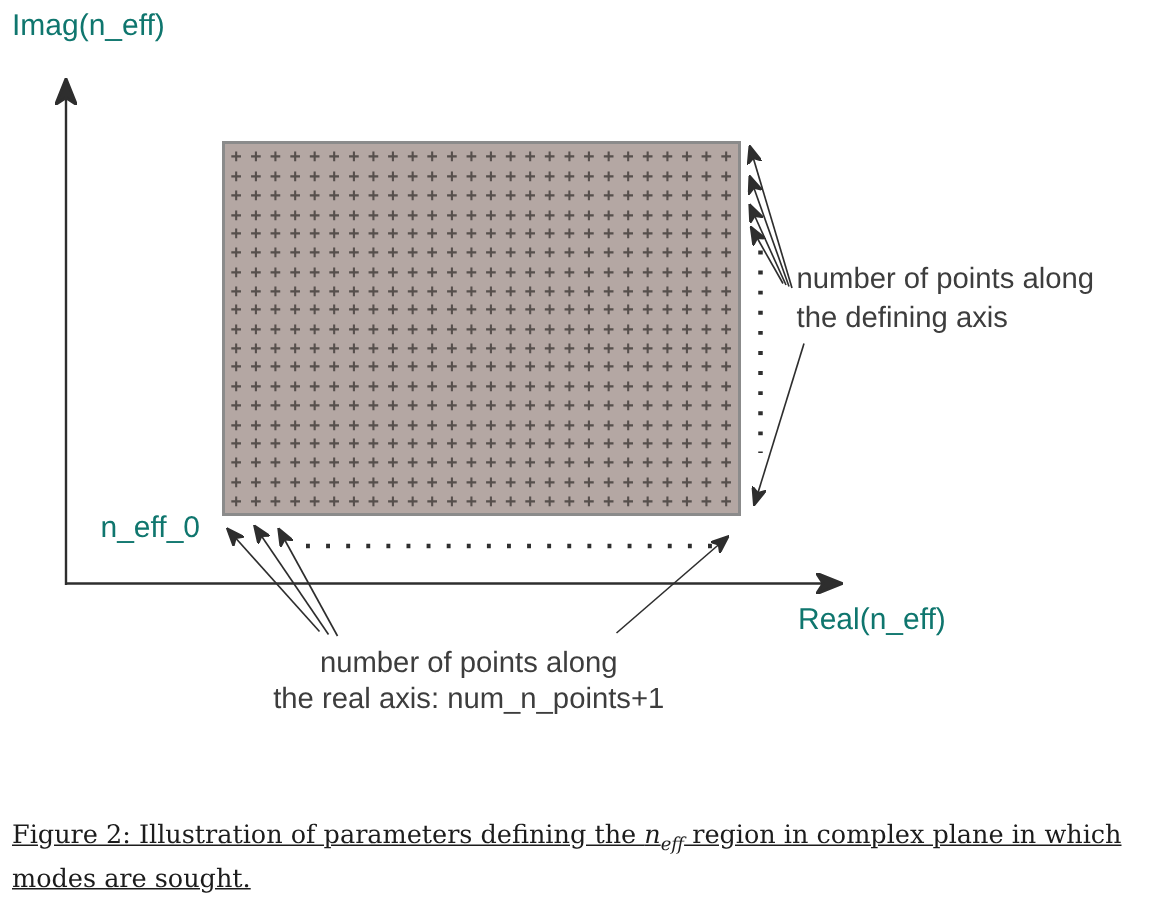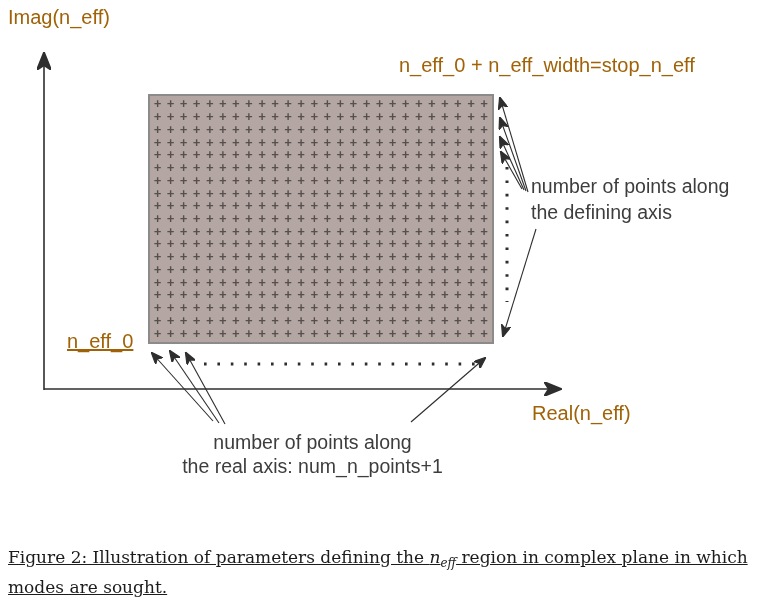--- a/index.html
+++ b/index.html
@@ -8,21 +8,21 @@
     position: relative;
     width: 780px;
     height: 600px;
     background: #ffffff;
     font-family: "Liberation Sans", sans-serif;
     overflow: hidden;
   }
   .lbl {
     position: absolute;
     font-size: 20px;
-    color: #a16207;
+    color: #0f766e;
     white-space: nowrap;
     line-height: 1.15;
   }
   #arrow-layer {
     position: absolute;
     left: 0; top: 0;
     width: 780px; height: 600px;
     color: #2e2e2e;
   }
   #arrow-layer line, #arrow-layer path { stroke: currentColor; }
@@ -643,22 +643,21 @@
         <span>+</span>
         <span>+</span>
         <span>+</span>
         <span>+</span>
       </div>
     </div>
 
   <div class="lbl" style="left:8px; top:6px;">Imag(n_eff)</div>
   <div class="lbl" style="left:532px; top:402px;">Real(n_eff)</div>
 
-  <div class="lbl" style="left:399px; top:54px;">n_eff_0 + n_eff_width=stop_n_eff</div>
-  <div class="lbl" style="left:67px; top:330px;text-decoration:underline;">n_eff_0</div>
+  <div class="lbl" style="left:67px; top:341px;">n_eff_0</div>
 
   <div class="ann" style="left:531px; top:173px;">
     <div>number of points along</div>
     <div>the defining axis</div>
   </div>
 
   <div class="ann-real">
     <div>number of points along</div>
     <div>the real axis: num_n_points+1</div>
   </div>

